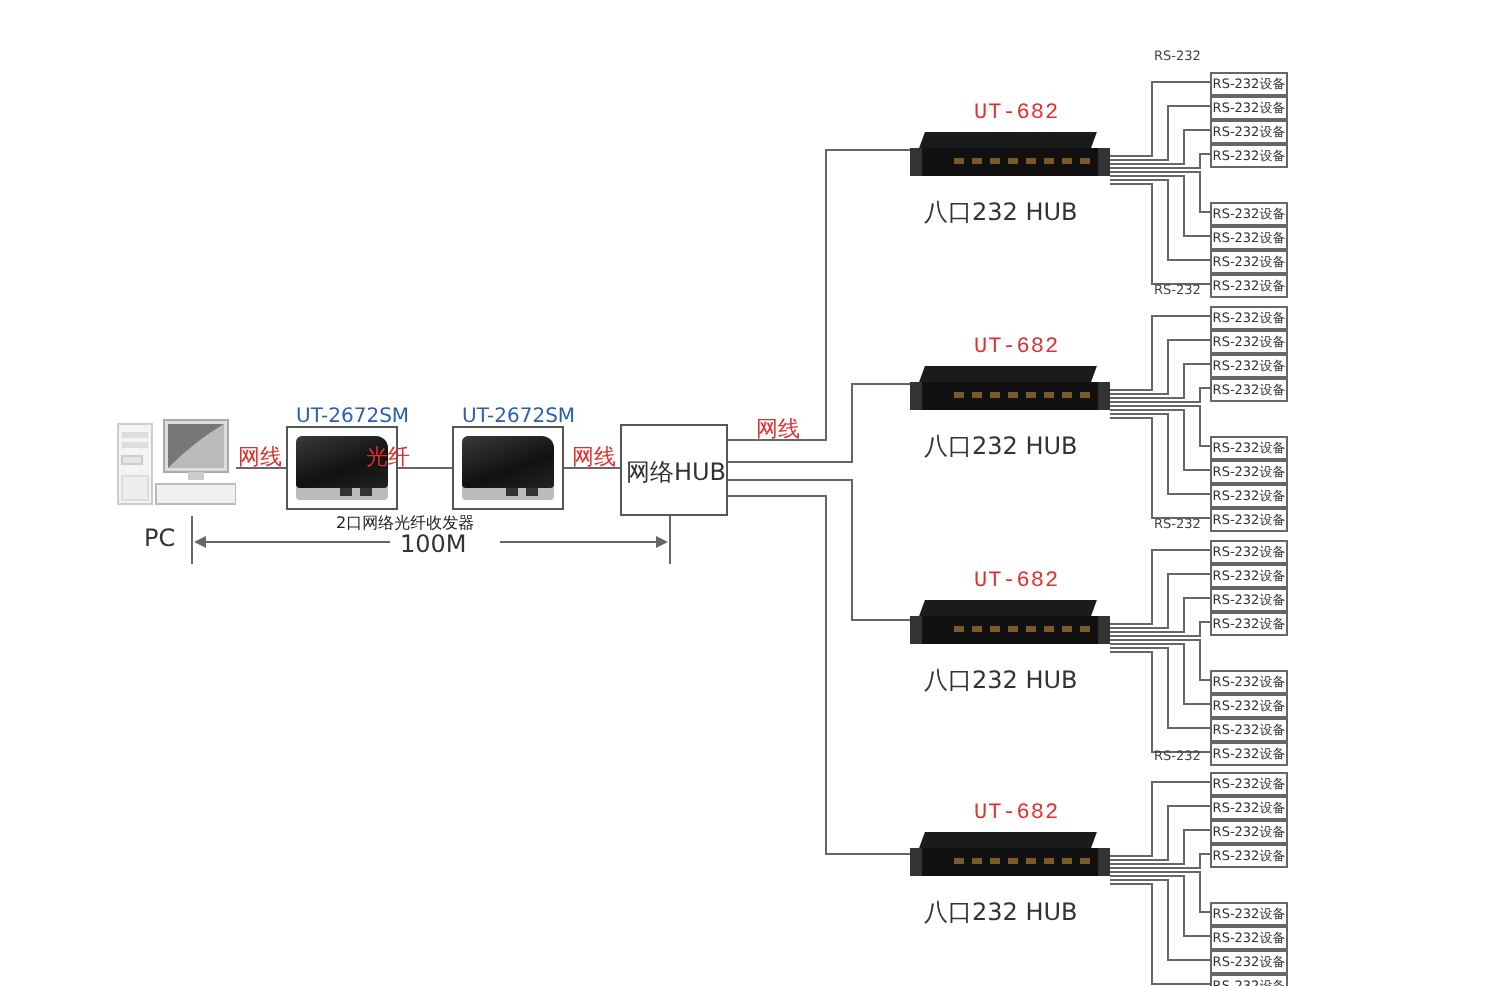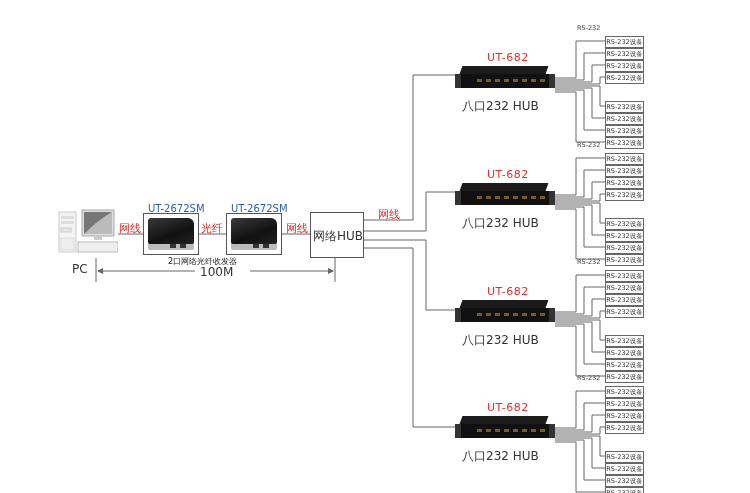--- a/index.html
+++ b/index.html
@@ -4,21 +4,21 @@
 <style>
   html, body { margin: 0; padding: 0; background: #ffffff; }
   body { width: 750px; height: 493px; position: relative; overflow: hidden;
          font-family: "DejaVu Sans", "Liberation Sans", sans-serif; }
   #wires { position: absolute; left: 0; top: 0; width: 750px; height: 493px; }
   .abs { position: absolute; }
   .red { color: #e03030; }
   .lbl { font-size: 11px; white-space: nowrap; }
   .model { font-size: 10px; color: #2a5fb0; white-space: nowrap; }
   .hub-label { font-size: 12px; color: #333; white-space: nowrap; }
-  .ut682 { font-size: 11px; color: #e03030; white-space: nowrap; letter-spacing: 0.5px; }
+  .ut682 { font-size: 11px; color: #e03030; white-space: nowrap; letter-spacing: 0.5px; font-family: Liberation Mono, monospace; }
   .dev { position: absolute; height: 10px; width: 37px; border: 1px solid #666; background: #fff;
          font-size: 6.5px; line-height: 10px; color: #333; text-align: center; white-space: nowrap; overflow: hidden; }
   .rs-head { position: absolute; font-size: 6.5px; color: #444; white-space: nowrap; }
   .netbox { position: absolute; border: 1px solid #555; background: #fff; }
   .conv { position: absolute; width: 54px; height: 40px; border: 1px solid #555; background: #fff; }
   .conv .body { position: absolute; left: 4px; top: 4px; width: 46px; height: 26px;
                 background: linear-gradient(160deg, #3a3a3a, #111 60%, #222); border-radius: 3px 6px 2px 2px; }
   .conv .base { position: absolute; left: 4px; top: 28px; width: 46px; height: 8px; background: #bbb; border-radius: 0 0 2px 2px; }
   .conv .port { position: absolute; top: 30px; width: 6px; height: 4px; background: #333; }
   .rack { position: absolute; width: 100px; height: 22px; }
@@ -98,21 +98,21 @@
 <div class="abs lbl red" style="left:119px;top:221px;">网线</div>
 
 <div class="abs model" style="left:148px;top:203px;">UT-2672SM</div>
 <div class="conv" style="left:143px;top:213px;">
   <div class="base"></div>
     <div class="body"></div>
   <div class="port" style="left:26px;"></div>
     <div class="port" style="left:36px;"></div>
 </div>
 
-<div class="abs lbl red" style="left:201px;top:221px;">光纤</div>
+<div class="abs lbl red" style="left:183px;top:221px;">光纤</div>
 
 <div class="abs model" style="left:231px;top:203px;">UT-2672SM</div>
 <div class="conv" style="left:226px;top:213px;">
   <div class="base"></div>
     <div class="body"></div>
   <div class="port" style="left:26px;"></div>
     <div class="port" style="left:36px;"></div>
 </div>
 
 <div class="abs lbl red" style="left:286px;top:221px;">网线</div>

